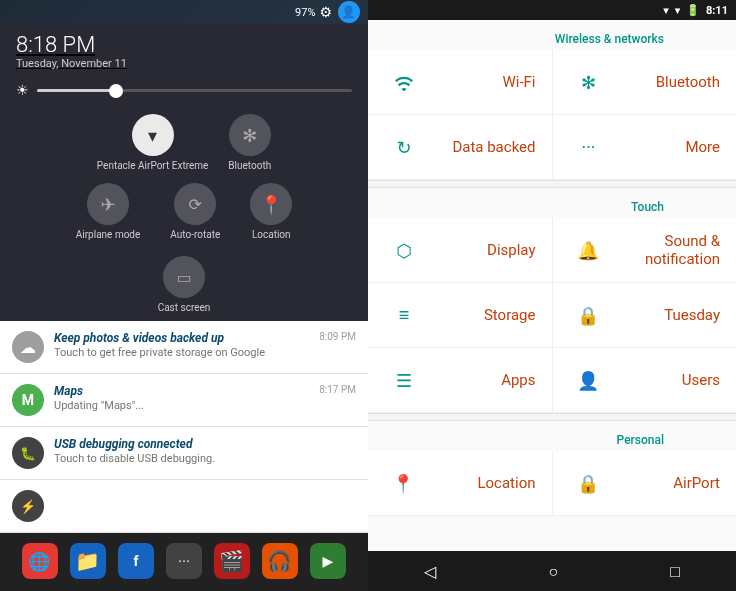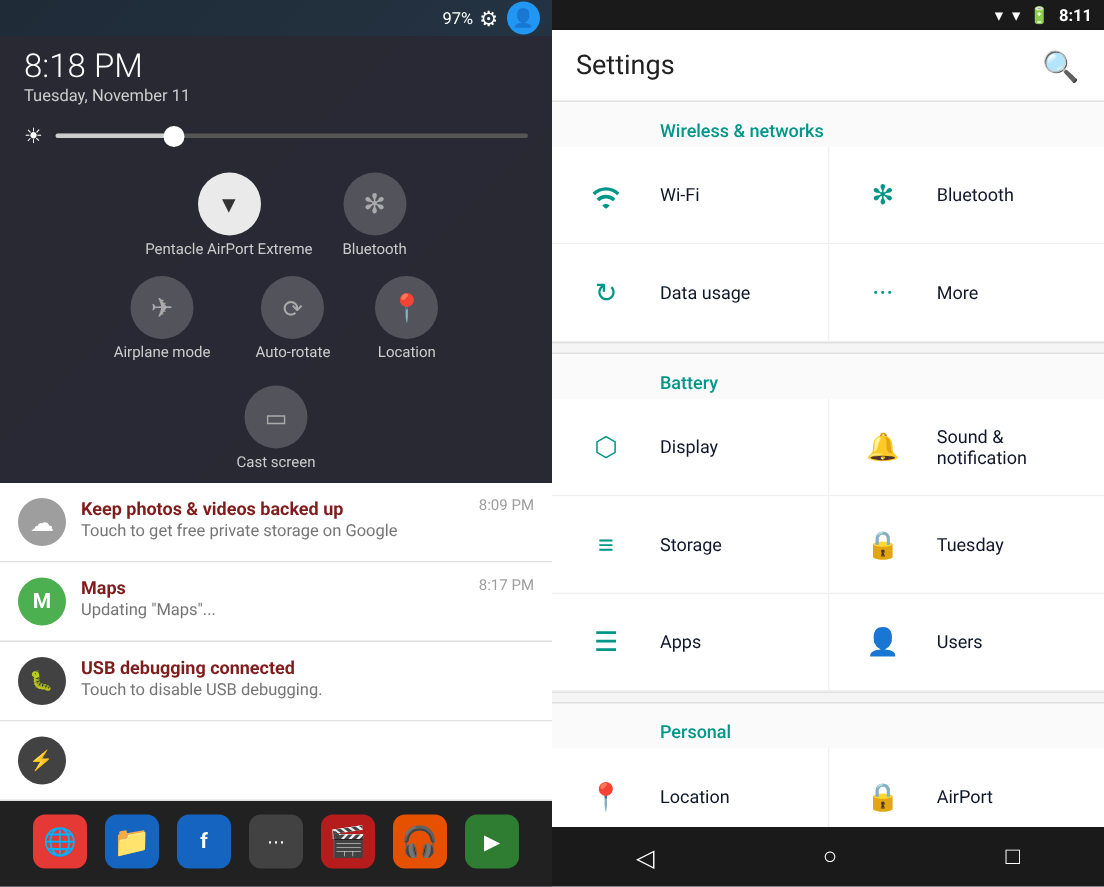--- a/index.html
+++ b/index.html
@@ -46,20 +46,21 @@
       position: relative;
       z-index: 10;
       background: rgba(40,40,50,0.95);
       margin: 0;
     }
     .shade-header {
       padding: 8px 16px 4px;
       display: flex;
       justify-content: space-between;
       align-items: flex-start;
+      text-decoration: underline;
     }
     .time-display .time {
       color: white;
       font-size: 22px;
       font-weight: 300;
     }
     .time-display .date {
       color: #ccc;
       font-size: 11px;
     }
@@ -147,21 +148,21 @@
       display: flex;
       align-items: center;
       justify-content: center;
       font-size: 16px;
       flex-shrink: 0;
     }
     .notif-icon.gray { background: #9e9e9e; color: white; }
     .notif-icon.green { background: #4caf50; color: white; }
     .notif-icon.dark { background: #424242; color: white; }
     .notif-content { flex: 1; }
-    .notif-title { font-size: 12px; font-weight: bold; color: #7f1d1d; }
+    .notif-title { font-size: 12px; font-weight: bold; color: #0c4a6e; font-style: italic; }
     .notif-body { font-size: 11px; color: #757575; margin-top: 1px; }
     .notif-time { font-size: 10px; color: #9e9e9e; white-space: nowrap; }
 
     .bottom-bar-left {
       position: absolute;
       bottom: 0;
       left: 0;
       right: 0;
       height: 60px;
       background: #212121;
@@ -223,20 +224,21 @@
       border-bottom: 1px solid #e0e0e0;
       box-shadow: 0 1px 3px rgba(0,0,0,0.1);
     }
     .settings-title { font-size: 18px; color: #212121; font-weight: 400; }
     .search-icon-btn { color: #757575; font-size: 20px; cursor: pointer; }
 
     .settings-list {
       flex: 1;
       overflow-y: auto;
       background: #fafafa;
+      text-align: right;
     }
     .section-header {
       padding: 12px 72px 4px;
       font-size: 12px;
       font-weight: 500;
       color: #009688;
     }
     .settings-item {
       display: flex;
       align-items: center;
@@ -251,22 +253,22 @@
       height: 40px;
       display: flex;
       align-items: center;
       justify-content: center;
       margin-right: 16px;
       font-size: 20px;
       color: #009688;
       flex-shrink: 0;
     }
     .settings-item-label {
-      font-size: 12px;
-      color: #0f172a;
+      font-size: 15px;
+      color: #c2410c;
       flex: 1;
     }
     .settings-row {
       display: flex;
       background: white;
       border-bottom: 1px solid #f0f0f0;
     }
     .settings-row .settings-item {
       flex: 1;
       border-bottom: none;
@@ -401,24 +403,20 @@
 
 <div class="right-panel">
 
   <div class="settings-status-bar">
     <span class="s-icon">▾</span>
     <span class="s-icon">▾</span>
     <span class="s-icon">🔋</span>
     <span class="s-time">8:11</span>
   </div>
 
-  <div class="settings-toolbar">
-    <span class="settings-title">Settings</span>
-    <span class="search-icon-btn">🔍</span>
-  </div>
 
   <div class="settings-list">
 
     <div class="section-header">Wireless &amp; networks</div>
     <div class="settings-row">
       <div class="settings-item">
         <div class="settings-item-icon">
           <svg width="22" height="18" viewBox="0 0 22 18" fill="#009688">
             <path d="M11 6C8.12 6 5.5 7.18 3.64 9.1L2 7.46C4.28 5.16 7.48 3.75 11 3.75s6.72 1.41 9 3.71L18.36 9.1C16.5 7.18 13.88 6 11 6zm0 5.25c-1.8 0-3.44.74-4.63 1.94L4.72 11.54C6.34 9.89 8.55 8.875 11 8.875s4.66 1.015 6.28 2.665L15.63 13.19C14.44 11.99 12.8 11.25 11 11.25zm0 3.75c-.97 0-1.84.38-2.47 1L11 18.5l2.47-2.5C12.84 15.38 11.97 15 11 15z"></path>
           </svg>
@@ -426,31 +424,31 @@
         <span class="settings-item-label">Wi-Fi</span>
       </div>
       <div class="settings-item">
         <div class="settings-item-icon" style="color:#009688;font-size:18px;">✻</div>
         <span class="settings-item-label">Bluetooth</span>
       </div>
     </div>
     <div class="settings-row">
       <div class="settings-item">
         <div class="settings-item-icon" style="color:#009688;font-size:18px;">↻</div>
-        <span class="settings-item-label">Data usage</span>
+        <span class="settings-item-label">Data backed</span>
       </div>
       <div class="settings-item">
         <div class="settings-item-icon" style="color:#009688;font-size:18px;">···</div>
         <span class="settings-item-label">More</span>
       </div>
     </div>
 
     <div class="section-divider"></div>
 
-    <div class="section-header">Battery</div>
+    <div class="section-header">Touch</div>
     <div class="settings-row">
       <div class="settings-item">
         <div class="settings-item-icon" style="color:#009688;font-size:18px;">⬡</div>
         <span class="settings-item-label">Display</span>
       </div>
       <div class="settings-item">
         <div class="settings-item-icon" style="color:#009688;font-size:18px;">🔔</div>
         <span class="settings-item-label">Sound &amp; notification</span>
       </div>
     </div>

